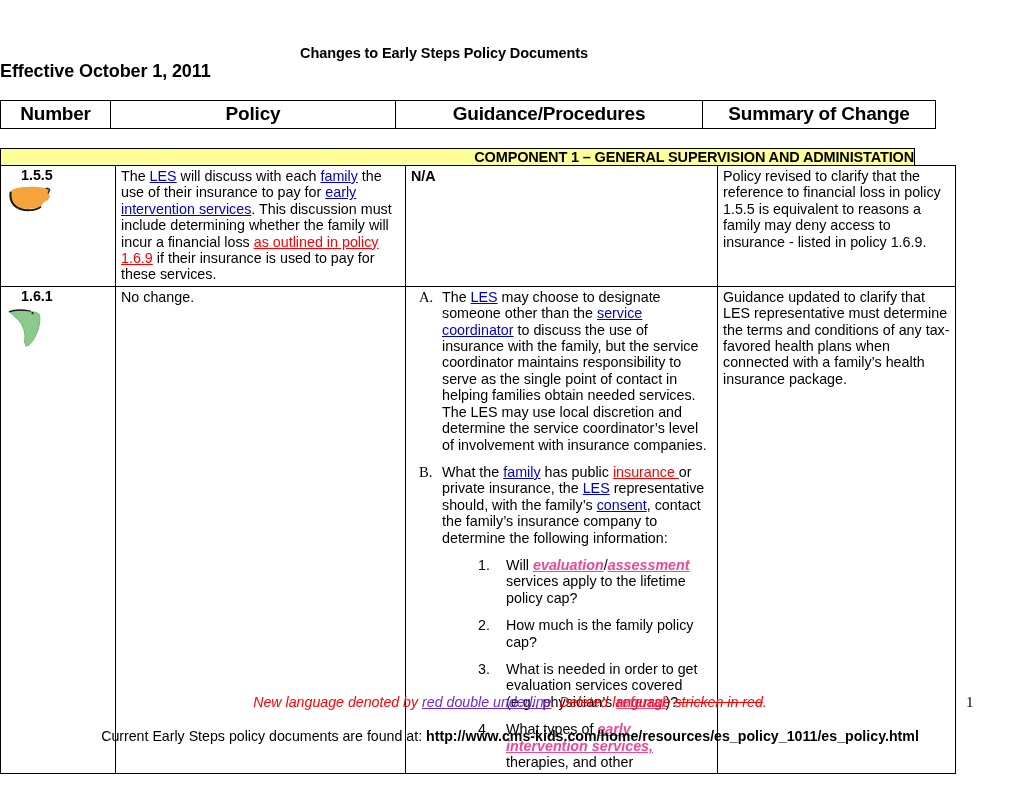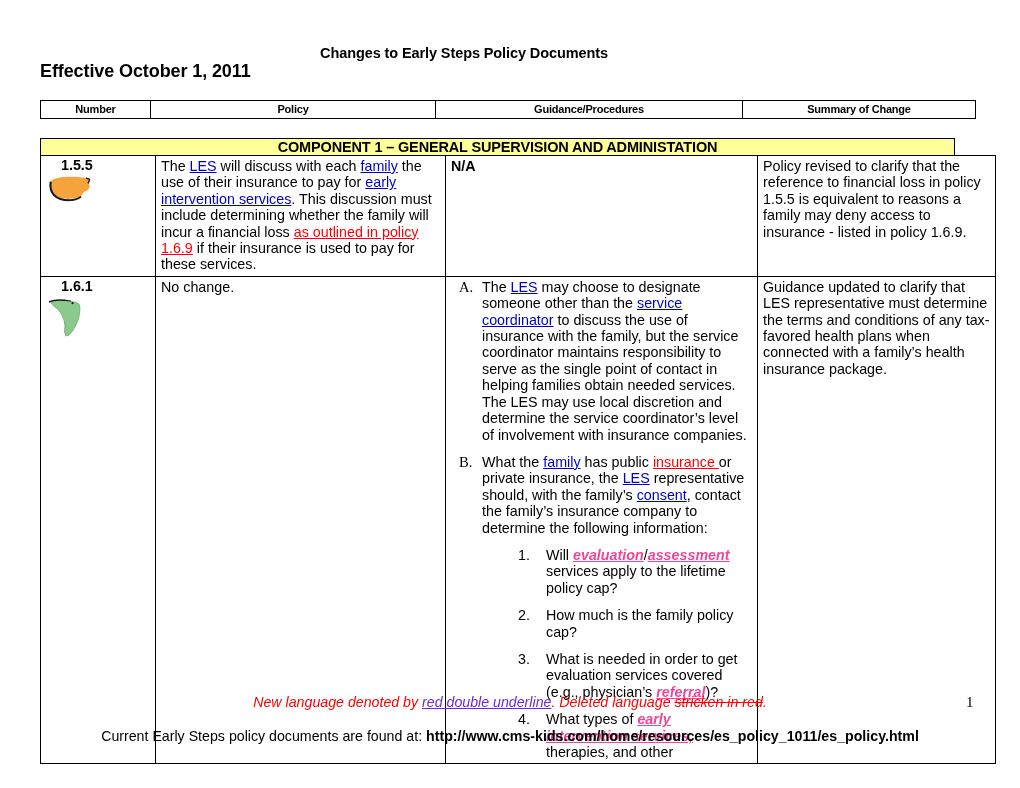--- a/index.html
+++ b/index.html
@@ -14,21 +14,20 @@
     color: #000000;
     position: relative;
     overflow: hidden;
   }
 
   .page {
     position: relative;
     width: 888px;
     height: 788px;
     box-sizing: border-box;
-    padding-left: 40px;
   }
 
   
   .doc-title {
     text-align: center;
     font-size: 14.5px;
     font-weight: bold;
     line-height: 18px;
     padding-top: 44px;
     letter-spacing: -0.1px;
@@ -52,33 +51,33 @@
     border: 1.3px solid #000000;
     vertical-align: top;
     padding: 0;
   }
 
   .header-table {
     margin-top: 20px;
   }
   .header-table th {
     text-align: center;
-    font-size: 11px;
+    font-size: 19px;
     font-weight: bold;
     padding: 2px 2px 3px 2px;
     letter-spacing: -0.2px;
   }
 
   
   .banner-table {
     margin-top: 19px;
   }
   .banner-cell {
     background: #ffff99;
-    text-align: center;
+    text-align: right;
     font-size: 14.5px;
     font-weight: bold;
     padding: 3px 2px 4px 2px;
     letter-spacing: -0.15px;
   }
 
   
   .body-table {
     margin-top: -1px;
     border-top: none;

